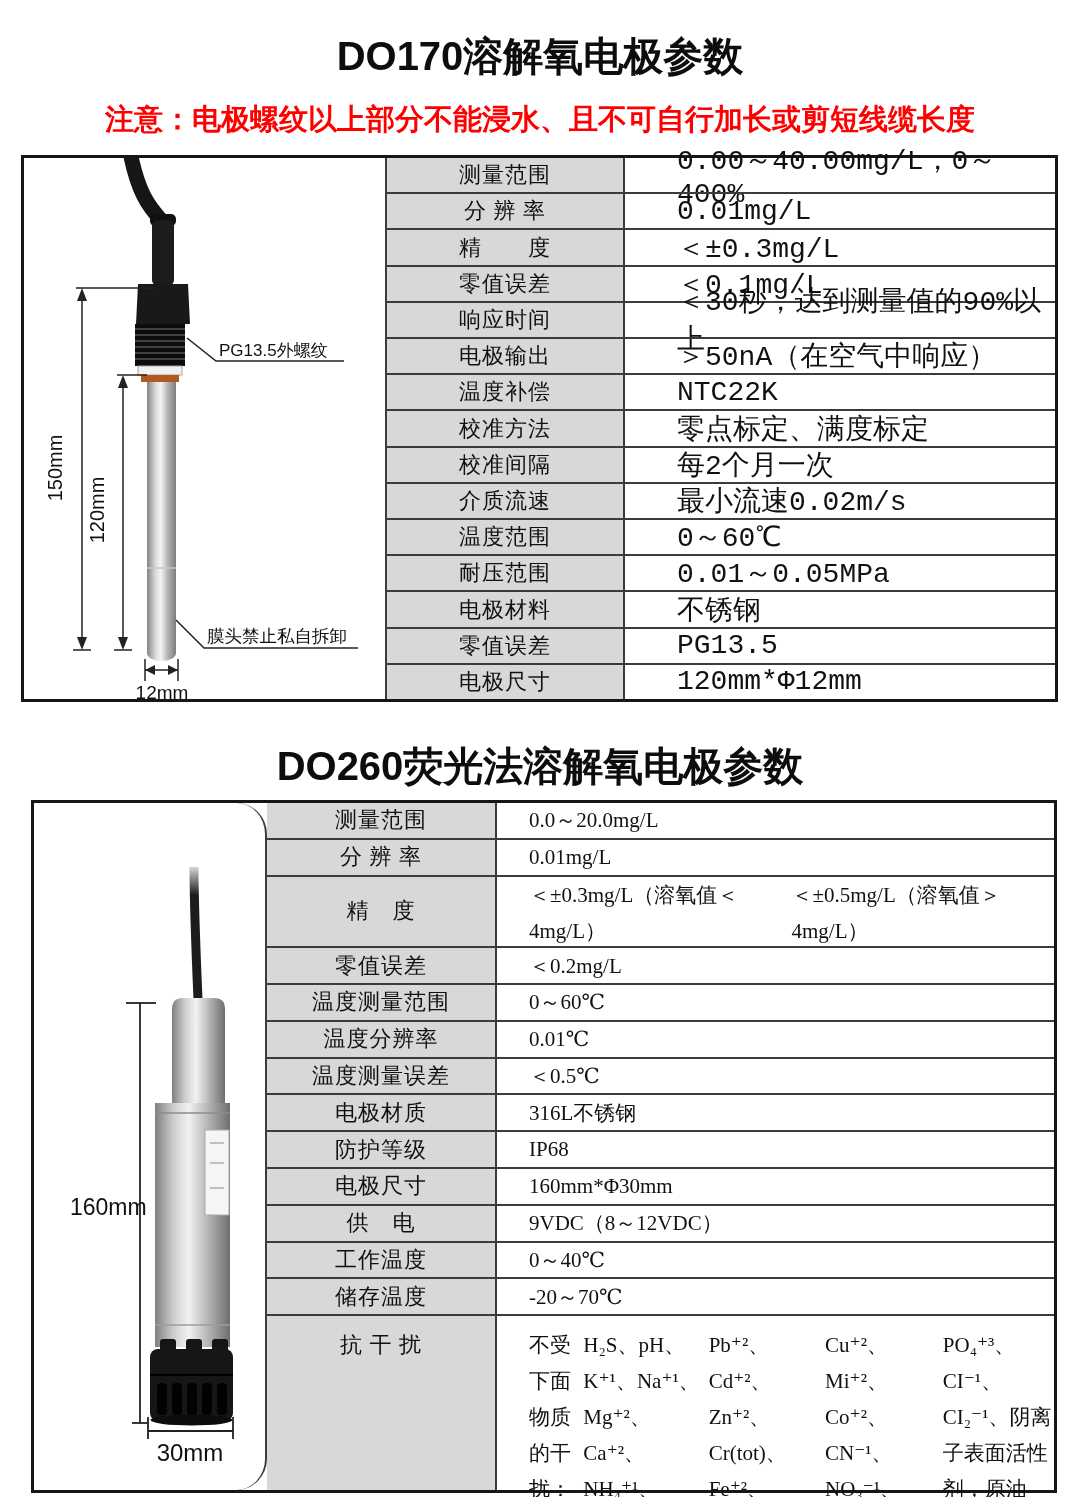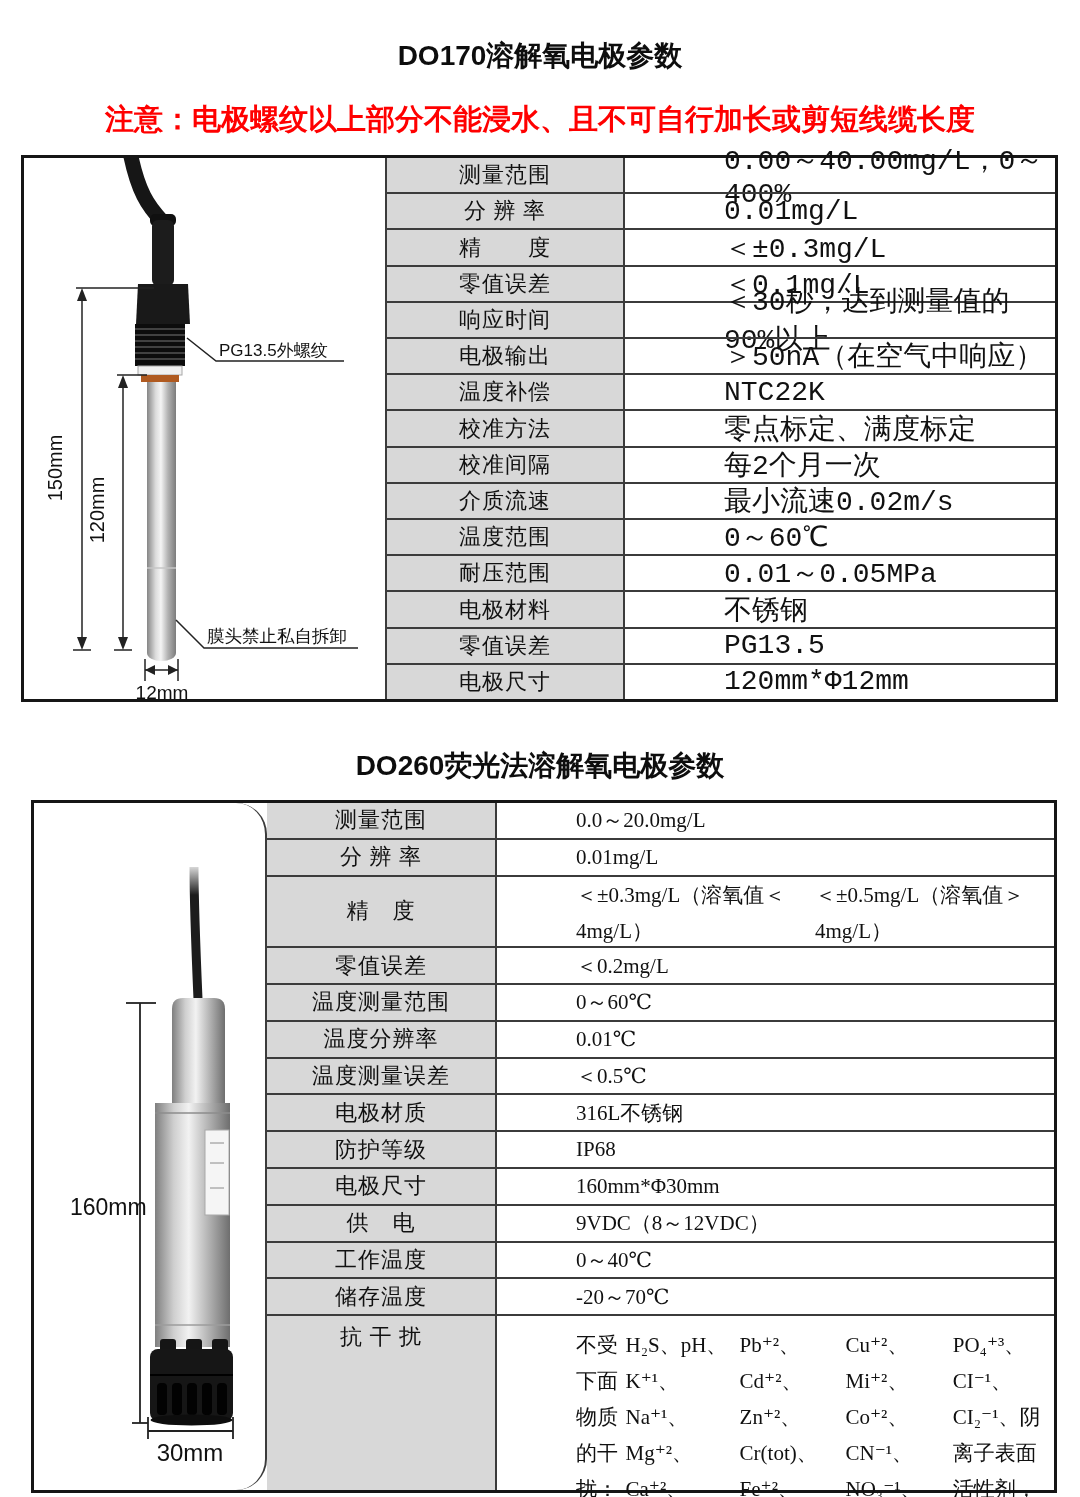--- a/index.html
+++ b/index.html
@@ -1,46 +1,46 @@
 <!DOCTYPE html>
 <html><head>
 <meta charset="utf-8">
 <style>
   html,body{margin:0;padding:0;background:#ffffff;}
   .page{position:relative;width:1080px;height:1497px;background:#fff;overflow:hidden;
         font-family:"Liberation Serif","DejaVu Serif",serif;color:#111;}
   .doc-title{position:absolute;left:0;width:1080px;text-align:center;
         font-family:"Liberation Sans","DejaVu Sans",sans-serif;font-weight:bold;
-        font-size:28px;line-height:48px;color:#0d0d0d;}
+        font-size:40px;line-height:48px;color:#0d0d0d;}
   .title-1{top:32px;}
   .title-2{top:742px;}
   .warning{position:absolute;top:100px;left:0;width:1080px;text-align:center;
         font-family:"Liberation Sans","DejaVu Sans",sans-serif;font-weight:bold;
         font-size:29px;line-height:38px;color:#ff0000;}
   .spec-table{position:absolute;box-sizing:border-box;border:3px solid #161616;display:flex;background:#fff;}
   .t1{left:21px;top:155px;width:1037px;height:547px;}
   .t2{left:31px;top:800px;width:1026px;height:693px;}
   .img-cell{position:relative;background:#fff;border-right:2px solid #3b3b3b;flex:none;}
   .t1 .img-cell{width:361px;}
   .t2 .img-cell{width:231px;border-radius:31px;}
   .t-rows{flex:1;display:flex;flex-direction:column;min-width:0;}
-  .srow{flex:1;display:flex;min-height:0;border-top:2px solid #3b3b3b;gap:47px;}
+  .srow{flex:1;display:flex;min-height:0;border-top:2px solid #3b3b3b;}
   .srow:first-child{border-top:none;}
   .srow.d2{flex:2;}
   .srow.d5{flex:5;}
   .lcell{background:#d8d8d8;border-right:2px solid #3b3b3b;display:flex;
          align-items:center;justify-content:center;flex:none;letter-spacing:1px;}
   .t1 .lcell{width:236px;font-size:22px;}
   .t2 .lcell{width:228px;font-size:22px;}
   .vcell{flex:1;display:flex;align-items:center;min-width:0;}
   .t1 .vcell{padding-left:52px;font-size:28px;font-family:"Liberation Mono","DejaVu Sans Mono",monospace;}
   .t2 .vcell{padding-left:32px;font-size:21px;}
   .vcell.multi{flex-direction:row;align-items:flex-start;justify-content:center;}
   .vcell.multi .vline{line-height:36px;}
-  .d5 .lcell{align-items:flex-start;padding-top:6px;}
+  .d5 .lcell{align-items:flex-start;padding-top:14px;}
   .d5 .vcell.multi{justify-content:flex-start;padding-top:3px;margin-top:8px;}
   .d5 .vline{line-height:35.5px;}
   svg{display:block;}
   svg text{font-family:"Liberation Sans","DejaVu Sans",sans-serif;fill:#111;}
 </style>
 </head>
 <body>
 
 <div class="page">
 

